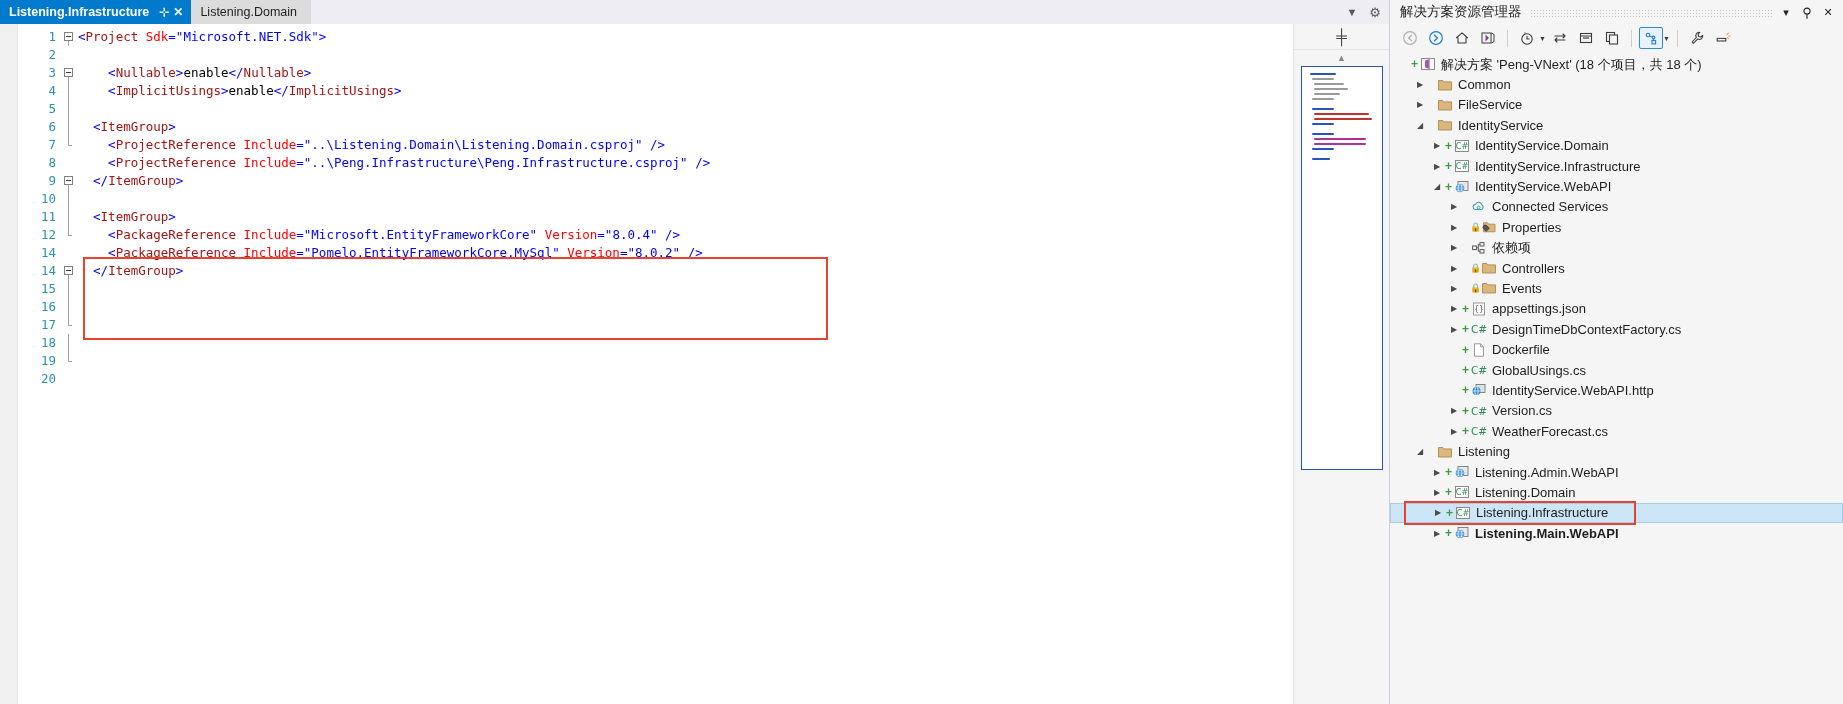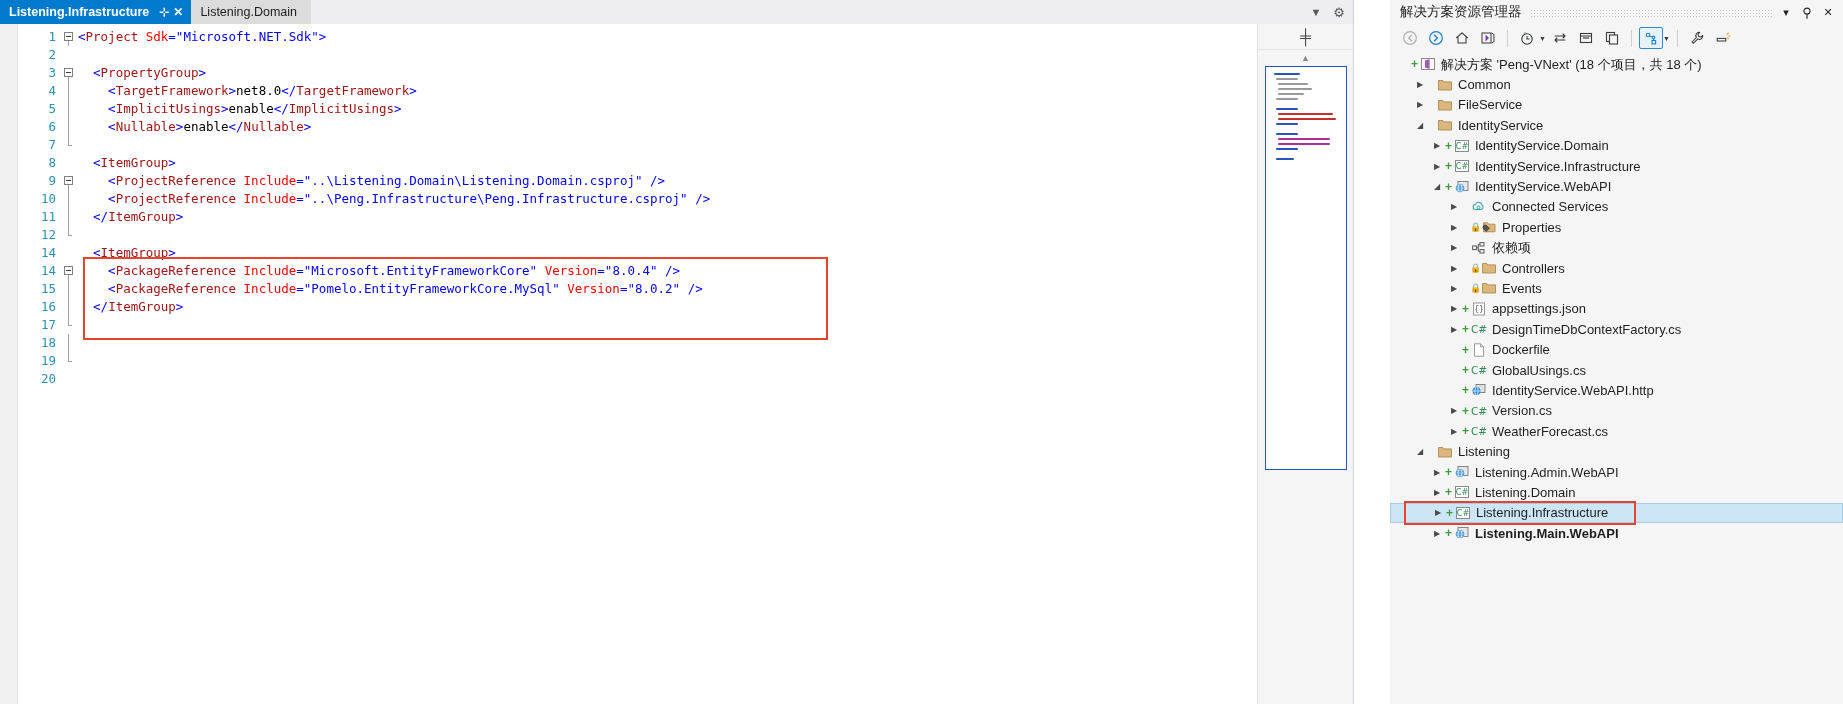--- a/index.html
+++ b/index.html
@@ -8,21 +8,20 @@
     width: 1843px; height: 704px;
     overflow: hidden;
     background: #ffffff;
     font-family: "Liberation Sans", sans-serif;
   }
   #app {
     position: relative;
     width: 1843px; height: 704px;
     display: flex;
     background: #ffffff;
-    gap: 36px;
   }
 
   
   .editor-pane {
     position: relative;
     width: 1390px;
     height: 704px;
     background: #ffffff;
     display: flex;
     flex-direction: column;
@@ -452,24 +451,22 @@
           <div class="fold-row">
             <div class="fold-end"></div>
           </div>
           <div class="fold-row"></div>
         </div>
 
       <div class="code-area" id="codeArea">
 
       <div class="code-line"><span class="tk-br">&lt;</span><span class="tk-tag">Project</span><span class="tk-txt"> </span><span class="tk-attr">Sdk</span><span class="tk-br">=</span><span class="tk-val">"Microsoft.NET.Sdk"</span><span class="tk-br">&gt;</span></div>
           <div class="code-line">&nbsp;</div>
-          <div class="code-line"><span class="tk-txt">  </span><span class="tk-br">&lt;</span><span class="tk-tag">PropertyGroup</span><span class="tk-br">&gt;</span></div>
-          <div class="code-line"><span class="tk-txt">    </span><span class="tk-br">&lt;</span><span class="tk-tag">TargetFramework</span><span class="tk-br">&gt;</span><span class="tk-txt">net8.0</span><span class="tk-br">&lt;/</span><span class="tk-tag">TargetFramework</span><span class="tk-br">&gt;</span></div>
+          <div class="code-line"><span class="tk-txt">    </span><span class="tk-br">&lt;</span><span class="tk-tag">Nullable</span><span class="tk-br">&gt;</span><span class="tk-txt">enable</span><span class="tk-br">&lt;/</span><span class="tk-tag">Nullable</span><span class="tk-br">&gt;</span></div>
           <div class="code-line"><span class="tk-txt">    </span><span class="tk-br">&lt;</span><span class="tk-tag">ImplicitUsings</span><span class="tk-br">&gt;</span><span class="tk-txt">enable</span><span class="tk-br">&lt;/</span><span class="tk-tag">ImplicitUsings</span><span class="tk-br">&gt;</span></div>
-          <div class="code-line"><span class="tk-txt">    </span><span class="tk-br">&lt;</span><span class="tk-tag">Nullable</span><span class="tk-br">&gt;</span><span class="tk-txt">enable</span><span class="tk-br">&lt;/</span><span class="tk-tag">Nullable</span><span class="tk-br">&gt;</span></div>
           <div class="code-line">&nbsp;</div>
           <div class="code-line"><span class="tk-txt">  </span><span class="tk-br">&lt;</span><span class="tk-tag">ItemGroup</span><span class="tk-br">&gt;</span></div>
           <div class="code-line"><span class="tk-txt">    </span><span class="tk-br">&lt;</span><span class="tk-tag">ProjectReference</span><span class="tk-txt"> </span><span class="tk-attr">Include</span><span class="tk-br">=</span><span class="tk-val">"..\Listening.Domain\Listening.Domain.csproj"</span><span class="tk-txt"> </span><span class="tk-br">/&gt;</span></div>
           <div class="code-line"><span class="tk-txt">    </span><span class="tk-br">&lt;</span><span class="tk-tag">ProjectReference</span><span class="tk-txt"> </span><span class="tk-attr">Include</span><span class="tk-br">=</span><span class="tk-val">"..\Peng.Infrastructure\Peng.Infrastructure.csproj"</span><span class="tk-txt"> </span><span class="tk-br">/&gt;</span></div>
           <div class="code-line"><span class="tk-txt">  </span><span class="tk-br">&lt;/</span><span class="tk-tag">ItemGroup</span><span class="tk-br">&gt;</span></div>
           <div class="code-line">&nbsp;</div>
           <div class="code-line"><span class="tk-txt">  </span><span class="tk-br">&lt;</span><span class="tk-tag">ItemGroup</span><span class="tk-br">&gt;</span></div>
           <div class="code-line"><span class="tk-txt">    </span><span class="tk-br">&lt;</span><span class="tk-tag">PackageReference</span><span class="tk-txt"> </span><span class="tk-attr">Include</span><span class="tk-br">=</span><span class="tk-val">"Microsoft.EntityFrameworkCore"</span><span class="tk-txt"> </span><span class="tk-attr">Version</span><span class="tk-br">=</span><span class="tk-val">"8.0.4"</span><span class="tk-txt"> </span><span class="tk-br">/&gt;</span></div>
           <div class="code-line"><span class="tk-txt">    </span><span class="tk-br">&lt;</span><span class="tk-tag">PackageReference</span><span class="tk-txt"> </span><span class="tk-attr">Include</span><span class="tk-br">=</span><span class="tk-val">"Pomelo.EntityFrameworkCore.MySql"</span><span class="tk-txt"> </span><span class="tk-attr">Version</span><span class="tk-br">=</span><span class="tk-val">"8.0.2"</span><span class="tk-txt"> </span><span class="tk-br">/&gt;</span></div>
           <div class="code-line"><span class="tk-txt">  </span><span class="tk-br">&lt;/</span><span class="tk-tag">ItemGroup</span><span class="tk-br">&gt;</span></div>

